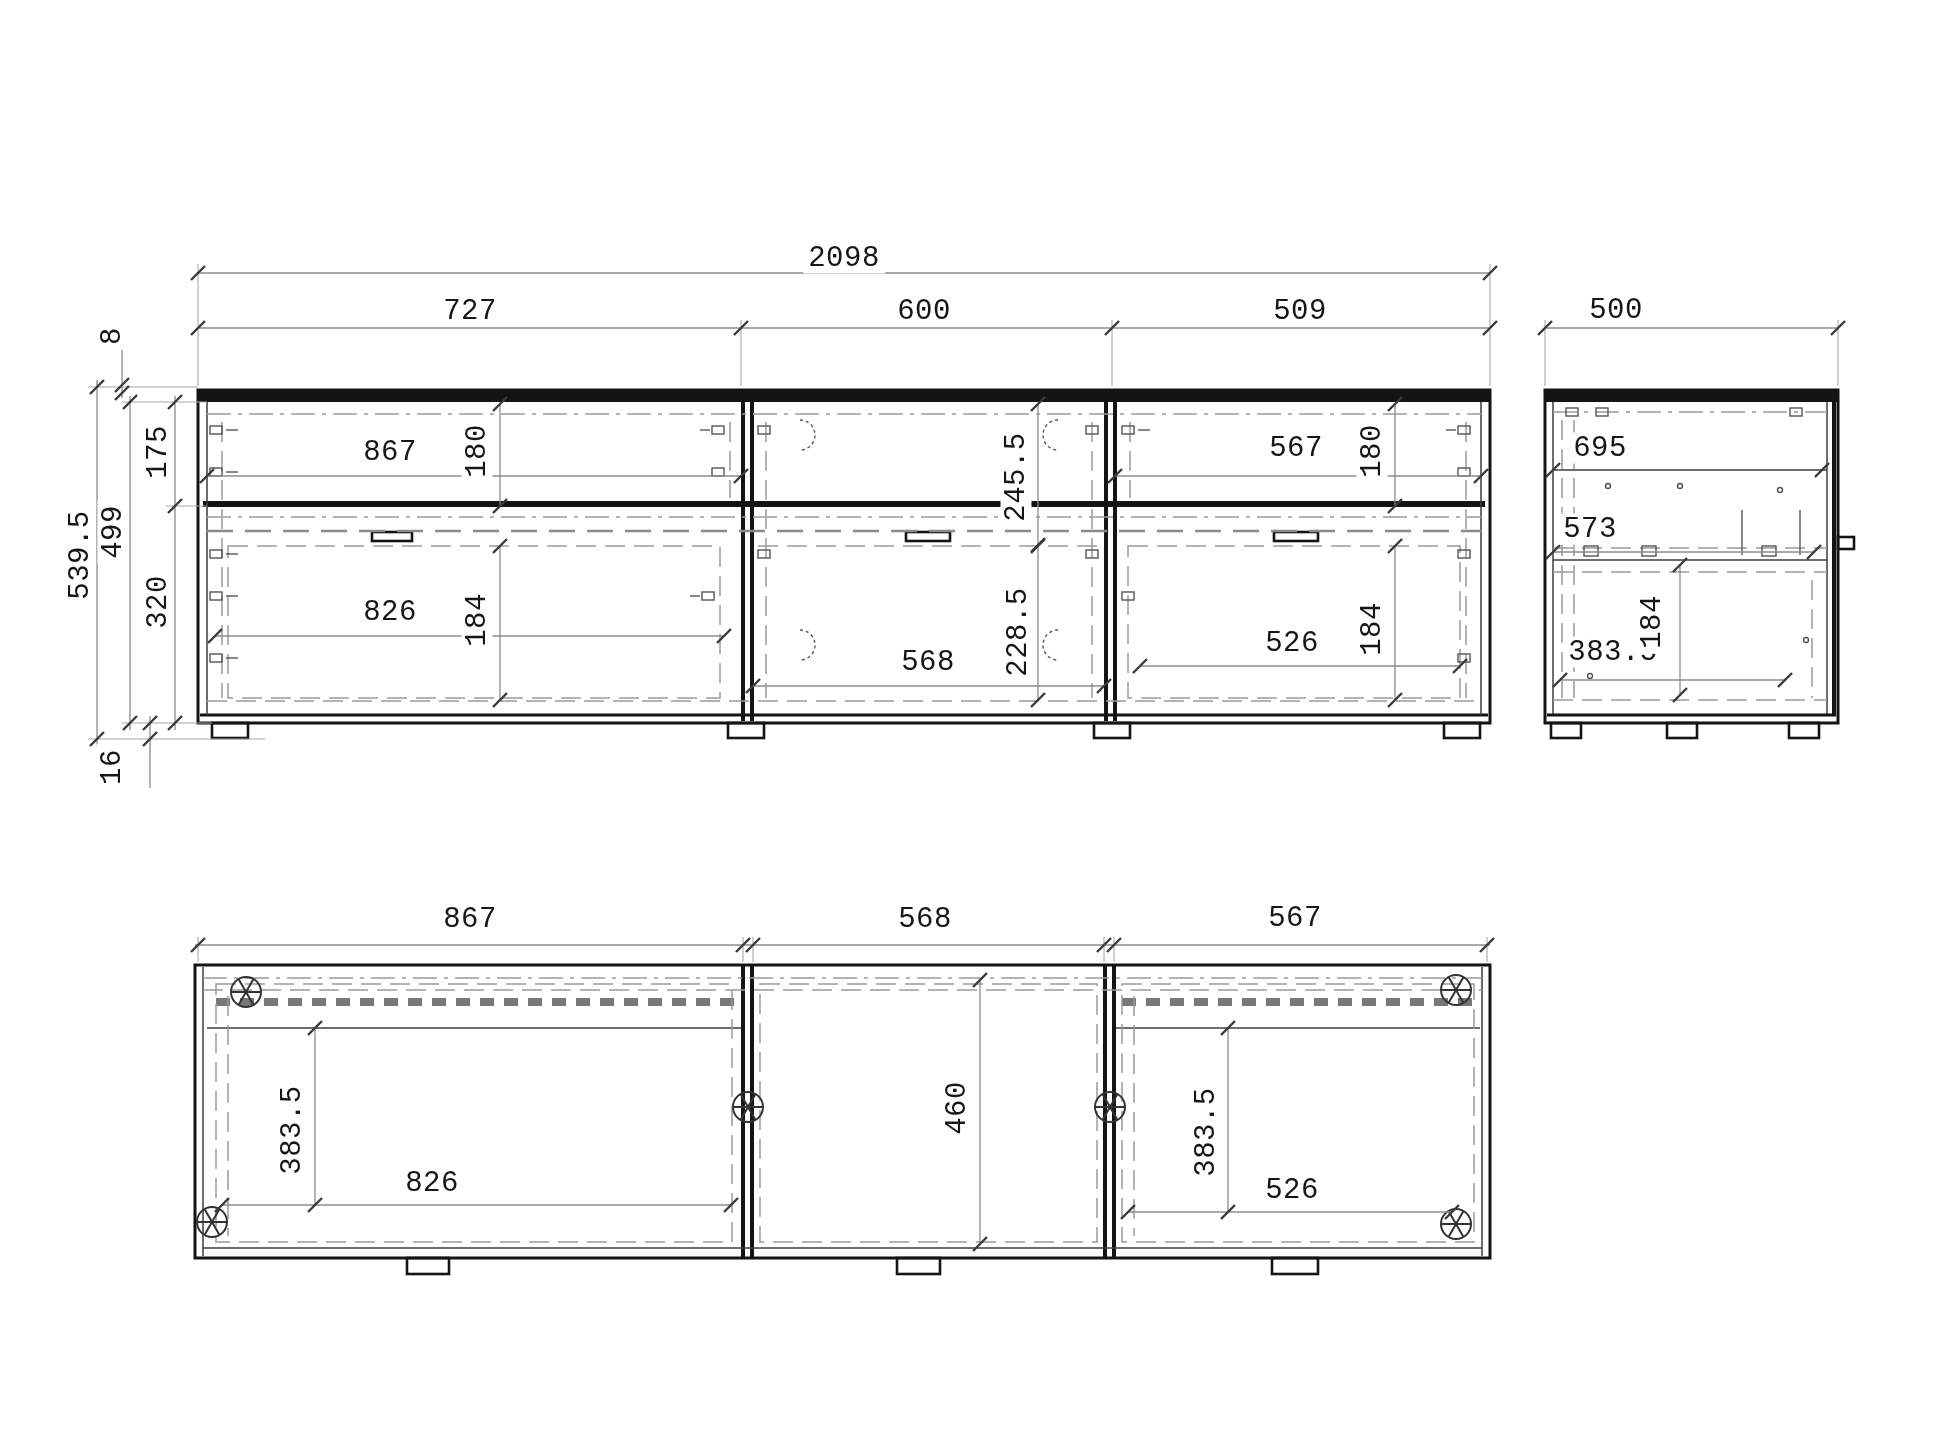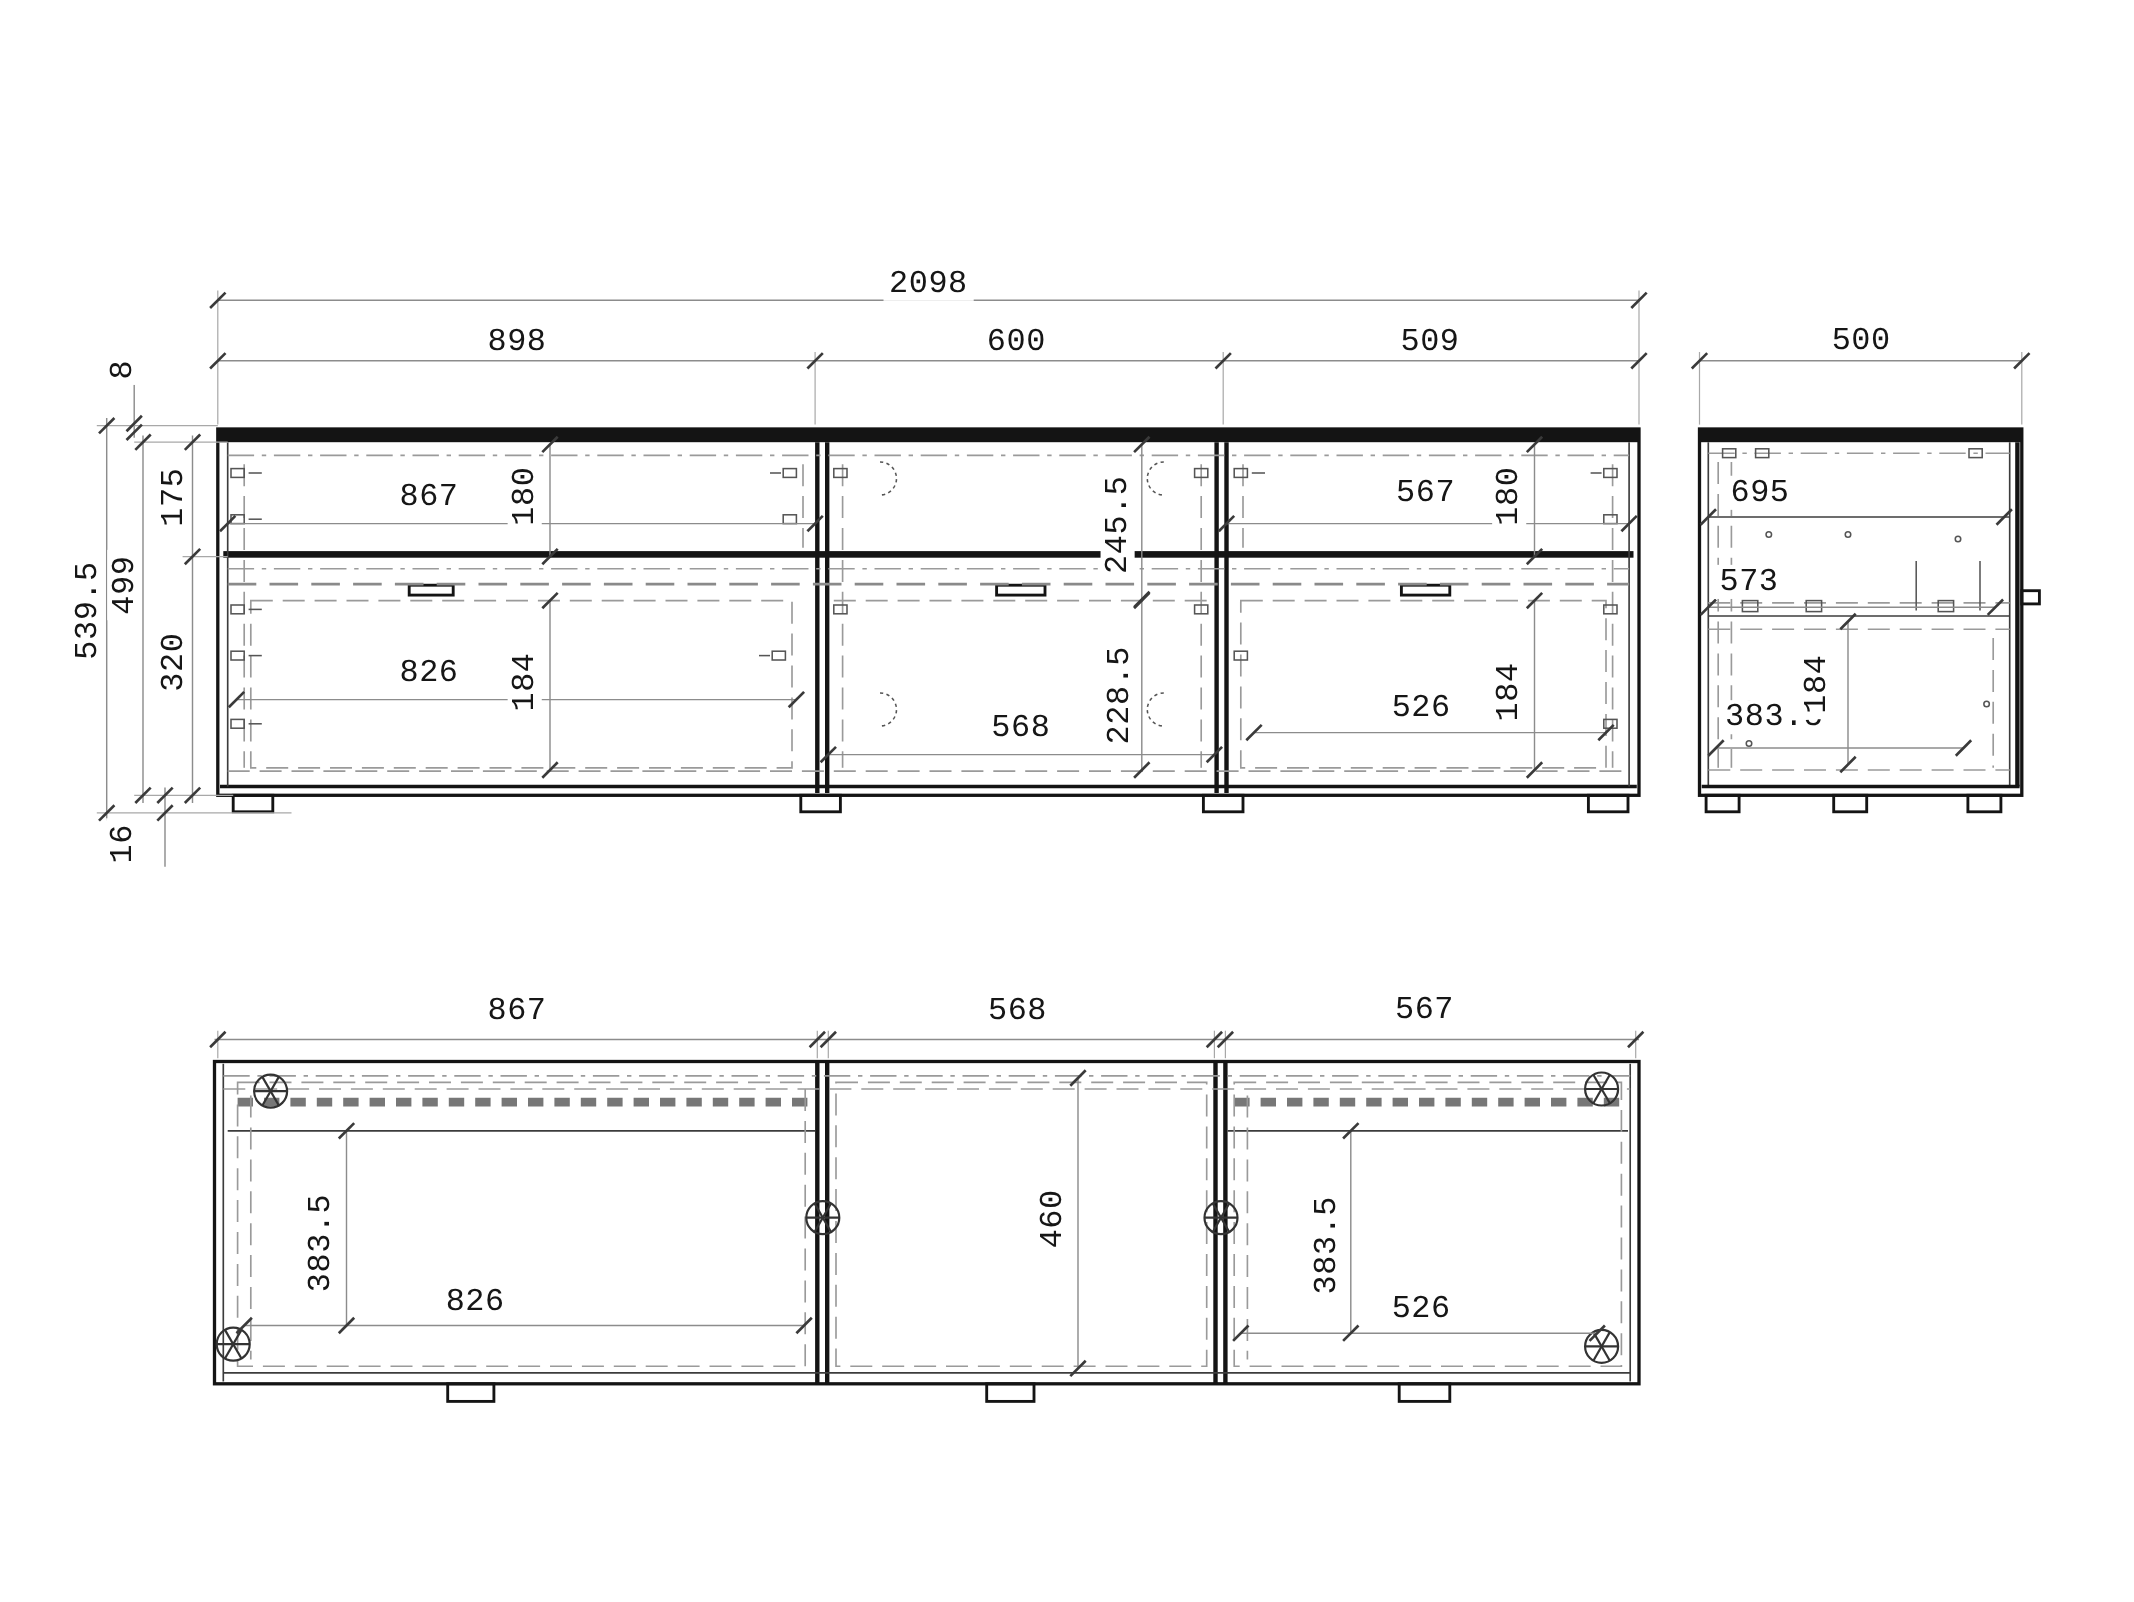--- a/index.html
+++ b/index.html
@@ -330,42 +330,42 @@
     <line class="tick" x1="973" y1="947" x2="987" y2="933"></line>
         <line class="tick" x1="973" y1="1211" x2="987" y2="1197"></line>
     <line class="tick" x1="1221" y1="995" x2="1235" y2="981"></line>
         <line class="tick" x1="1221" y1="1179" x2="1235" y2="1165"></line>
     <line class="tick" x1="1121" y1="1179" x2="1135" y2="1165"></line>
         <line class="tick" x1="1445" y1="1179" x2="1459" y2="1165"></line>
   </g>
 </svg>
 
 <div class="dim" style="left:844px;top:218px">2098</div>
-<div class="dim" style="left:470px;top:271px">898</div>
+<div class="dim" style="left:470px;top:271px">727</div>
 <div class="dim" style="left:924px;top:271px">600</div>
 <div class="dim" style="left:1300px;top:271px">509</div>
 <div class="dim rot" style="left:112px;top:296px">8</div>
 <div class="dim rot" style="left:80px;top:515px">539.5</div>
 <div class="dim rot" style="left:113px;top:492px">499</div>
 <div class="dim rot" style="left:158px;top:412px">175</div>
 <div class="dim rot" style="left:158px;top:562px">320</div>
 <div class="dim rot" style="left:112px;top:727px">16</div>
 <div class="dim" style="left:390px;top:412px">867</div>
 <div class="dim rot" style="left:477px;top:411px">180</div>
 <div class="dim rot" style="left:1016px;top:437px">245.5</div>
 <div class="dim" style="left:1296px;top:408px">567</div>
 <div class="dim rot" style="left:1372px;top:411px">180</div>
 <div class="dim" style="left:390px;top:572px">826</div>
 <div class="dim rot" style="left:477px;top:580px">184</div>
 <div class="dim" style="left:928px;top:622px">568</div>
 <div class="dim rot" style="left:1018px;top:592px">228.5</div>
 <div class="dim" style="left:1292px;top:603px">526</div>
 <div class="dim rot" style="left:1372px;top:589px">184</div>
 
-<div class="dim" style="left:1692px;top:270px">500</div>
+<div class="dim" style="left:1616px;top:270px">500</div>
 <div class="dim" style="left:1600px;top:408px">695</div>
 <div class="dim" style="left:1590px;top:489px">573</div>
 <div class="dim" style="left:1613px;top:612px">383.5</div>
 <div class="dim rot" style="left:1652px;top:582px">184</div>
 
 <div class="dim" style="left:470px;top:879px">867</div>
 <div class="dim" style="left:925px;top:879px">568</div>
 <div class="dim" style="left:1295px;top:878px">567</div>
 <div class="dim rot" style="left:292px;top:1090px">383.5</div>
 <div class="dim" style="left:432px;top:1143px">826</div>

